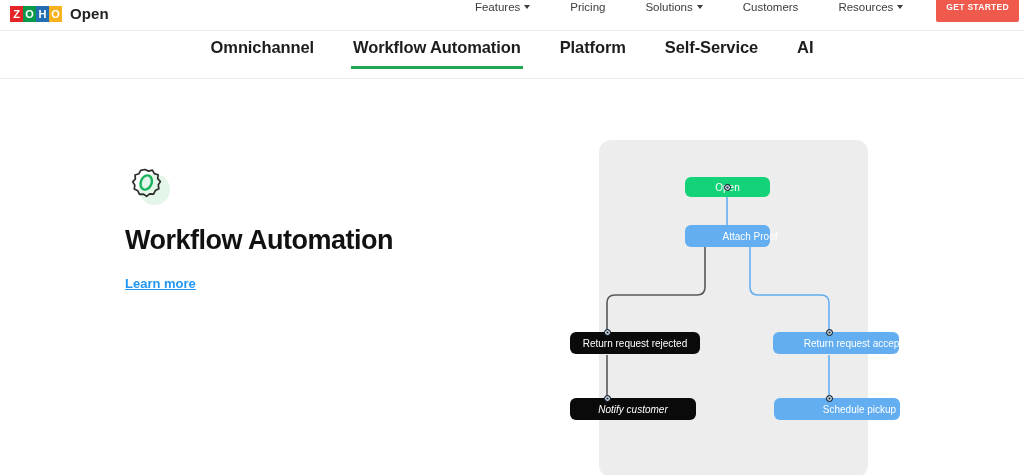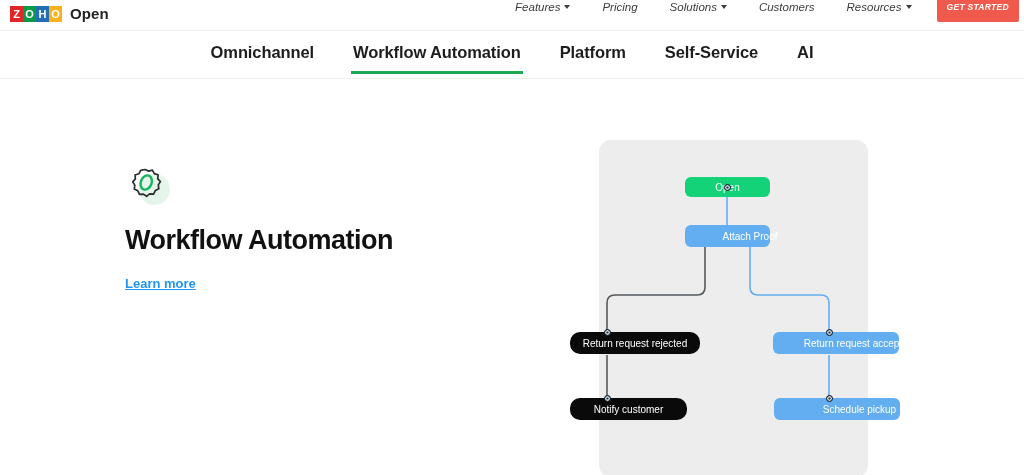--- a/index.html
+++ b/index.html
@@ -33,21 +33,21 @@
   .zl-o1 { background: #089949; }
   .zl-h { background: #226db4; }
   .zl-o2 { background: #f9b21d; }
   .brand-name {
     font-size: 15px; font-weight: bold; color: #232323;
     letter-spacing: .1px;
   }
 
   .topnav {
     position: absolute; right: 0; top: 0;
-    height: 14px; display: flex; align-items: center; gap: 4px; font-style: italic;
+    height: 14px; display: flex; align-items: center; gap: 12px;
   }
   .topnav-item {
     font-size: 11.5px; color: #3c3c3c;
     padding: 0 14px; height: 31px; line-height: 31px;
     white-space: nowrap; cursor: pointer;
   }
   .caret {
     display: inline-block;
     border-left: 3.5px solid transparent;
     border-right: 3.5px solid transparent;
@@ -58,21 +58,21 @@
     background: #ef5a4d; color: #fff;
     font-size: 8.5px; font-weight: bold; letter-spacing: .3px;
     padding: 10px 10px; margin-left: 7px; margin-right: 5px;
     border-radius: 2px; cursor: pointer; white-space: nowrap;
   }
 
   
   .tabs {
     position: absolute; left: 0; top: 31px;
     width: 1024px; height: 48px;
-    display: flex; align-items: center; justify-content: center;
+    display: flex; align-items: flex-start; justify-content: center;
     gap: 35px; padding-top: 7px;
     border-bottom: 1px solid #eeeeee;
   }
   .tab {
     font-size: 16.5px; font-weight: bold; color: #1d1d1d;
     padding: 0 2px 9px 2px; cursor: pointer; white-space: nowrap;
     border-bottom: 3px solid transparent;
     letter-spacing: -.1px;
   }
   .tab.active { border-bottom-color: #1fa854; }
@@ -111,21 +111,21 @@
   .flow-svg { position: absolute; left: 0; top: 0; }
   .node {
     position: absolute;
     border-radius: 6px;
     font-size: 10px; color: #ffffff;
     display: flex; align-items: center; justify-content: center;
     cursor: pointer; white-space: nowrap;
   }
   .n-green { background: #14d278; }
   .n-blue  { background: #62aef0; padding-left: 45px; }
-  .n-black { background: #0a0a0a; border-radius: 10px; }
+  .n-black { background: #0a0a0a; }
 
   .dot {
     position: absolute;
     width: 7px; height: 7px; border-radius: 50%;
     background: #1b2733; border: 1.6px solid #1b2733;
     box-shadow: inset 0 0 0 1.4px #cfdbe4;
   }
 </style>
 </head>
 <body>
@@ -190,21 +190,21 @@
 
     <path d="M269 225 L269 272" fill="none" stroke="#62aef0" stroke-width="1.6"></path>
   </svg>
 
   <div class="node n-green" style="left:125px; top:47px;  width:85px; height:20px;">Open</div>
 
   <div class="node n-blue" style="left:125px; top:95px;  width:85px; height:22px;">Attach Proof</div>
 
   <div class="node n-black" style="left:10px;  top:202px; width:130px; height:22px;">Return request rejected</div>
 
-  <div class="node n-black" style="left:10px;  top:268px; width:117px; height:22px;">Notify customer</div>
+  <div class="node n-black" style="left:10px;  top:268px; width:126px; height:22px;font-style:italic;">Notify customer</div>
 
   <div class="node n-blue" style="left:213px; top:202px; width:126px; height:22px;">Return request accepted</div>
 
   <div class="node n-blue" style="left:214px; top:268px; width:126px; height:22px;">Schedule pickup</div>
 
   <div class="dot" style="left:163.5px; top:54px;"></div>
   <div class="dot" style="left:43.5px;  top:199px;"></div>
   <div class="dot" style="left:43.5px;  top:265px;"></div>
   <div class="dot" style="left:265.5px; top:199px;"></div>
   <div class="dot" style="left:265.5px; top:265px;"></div>

